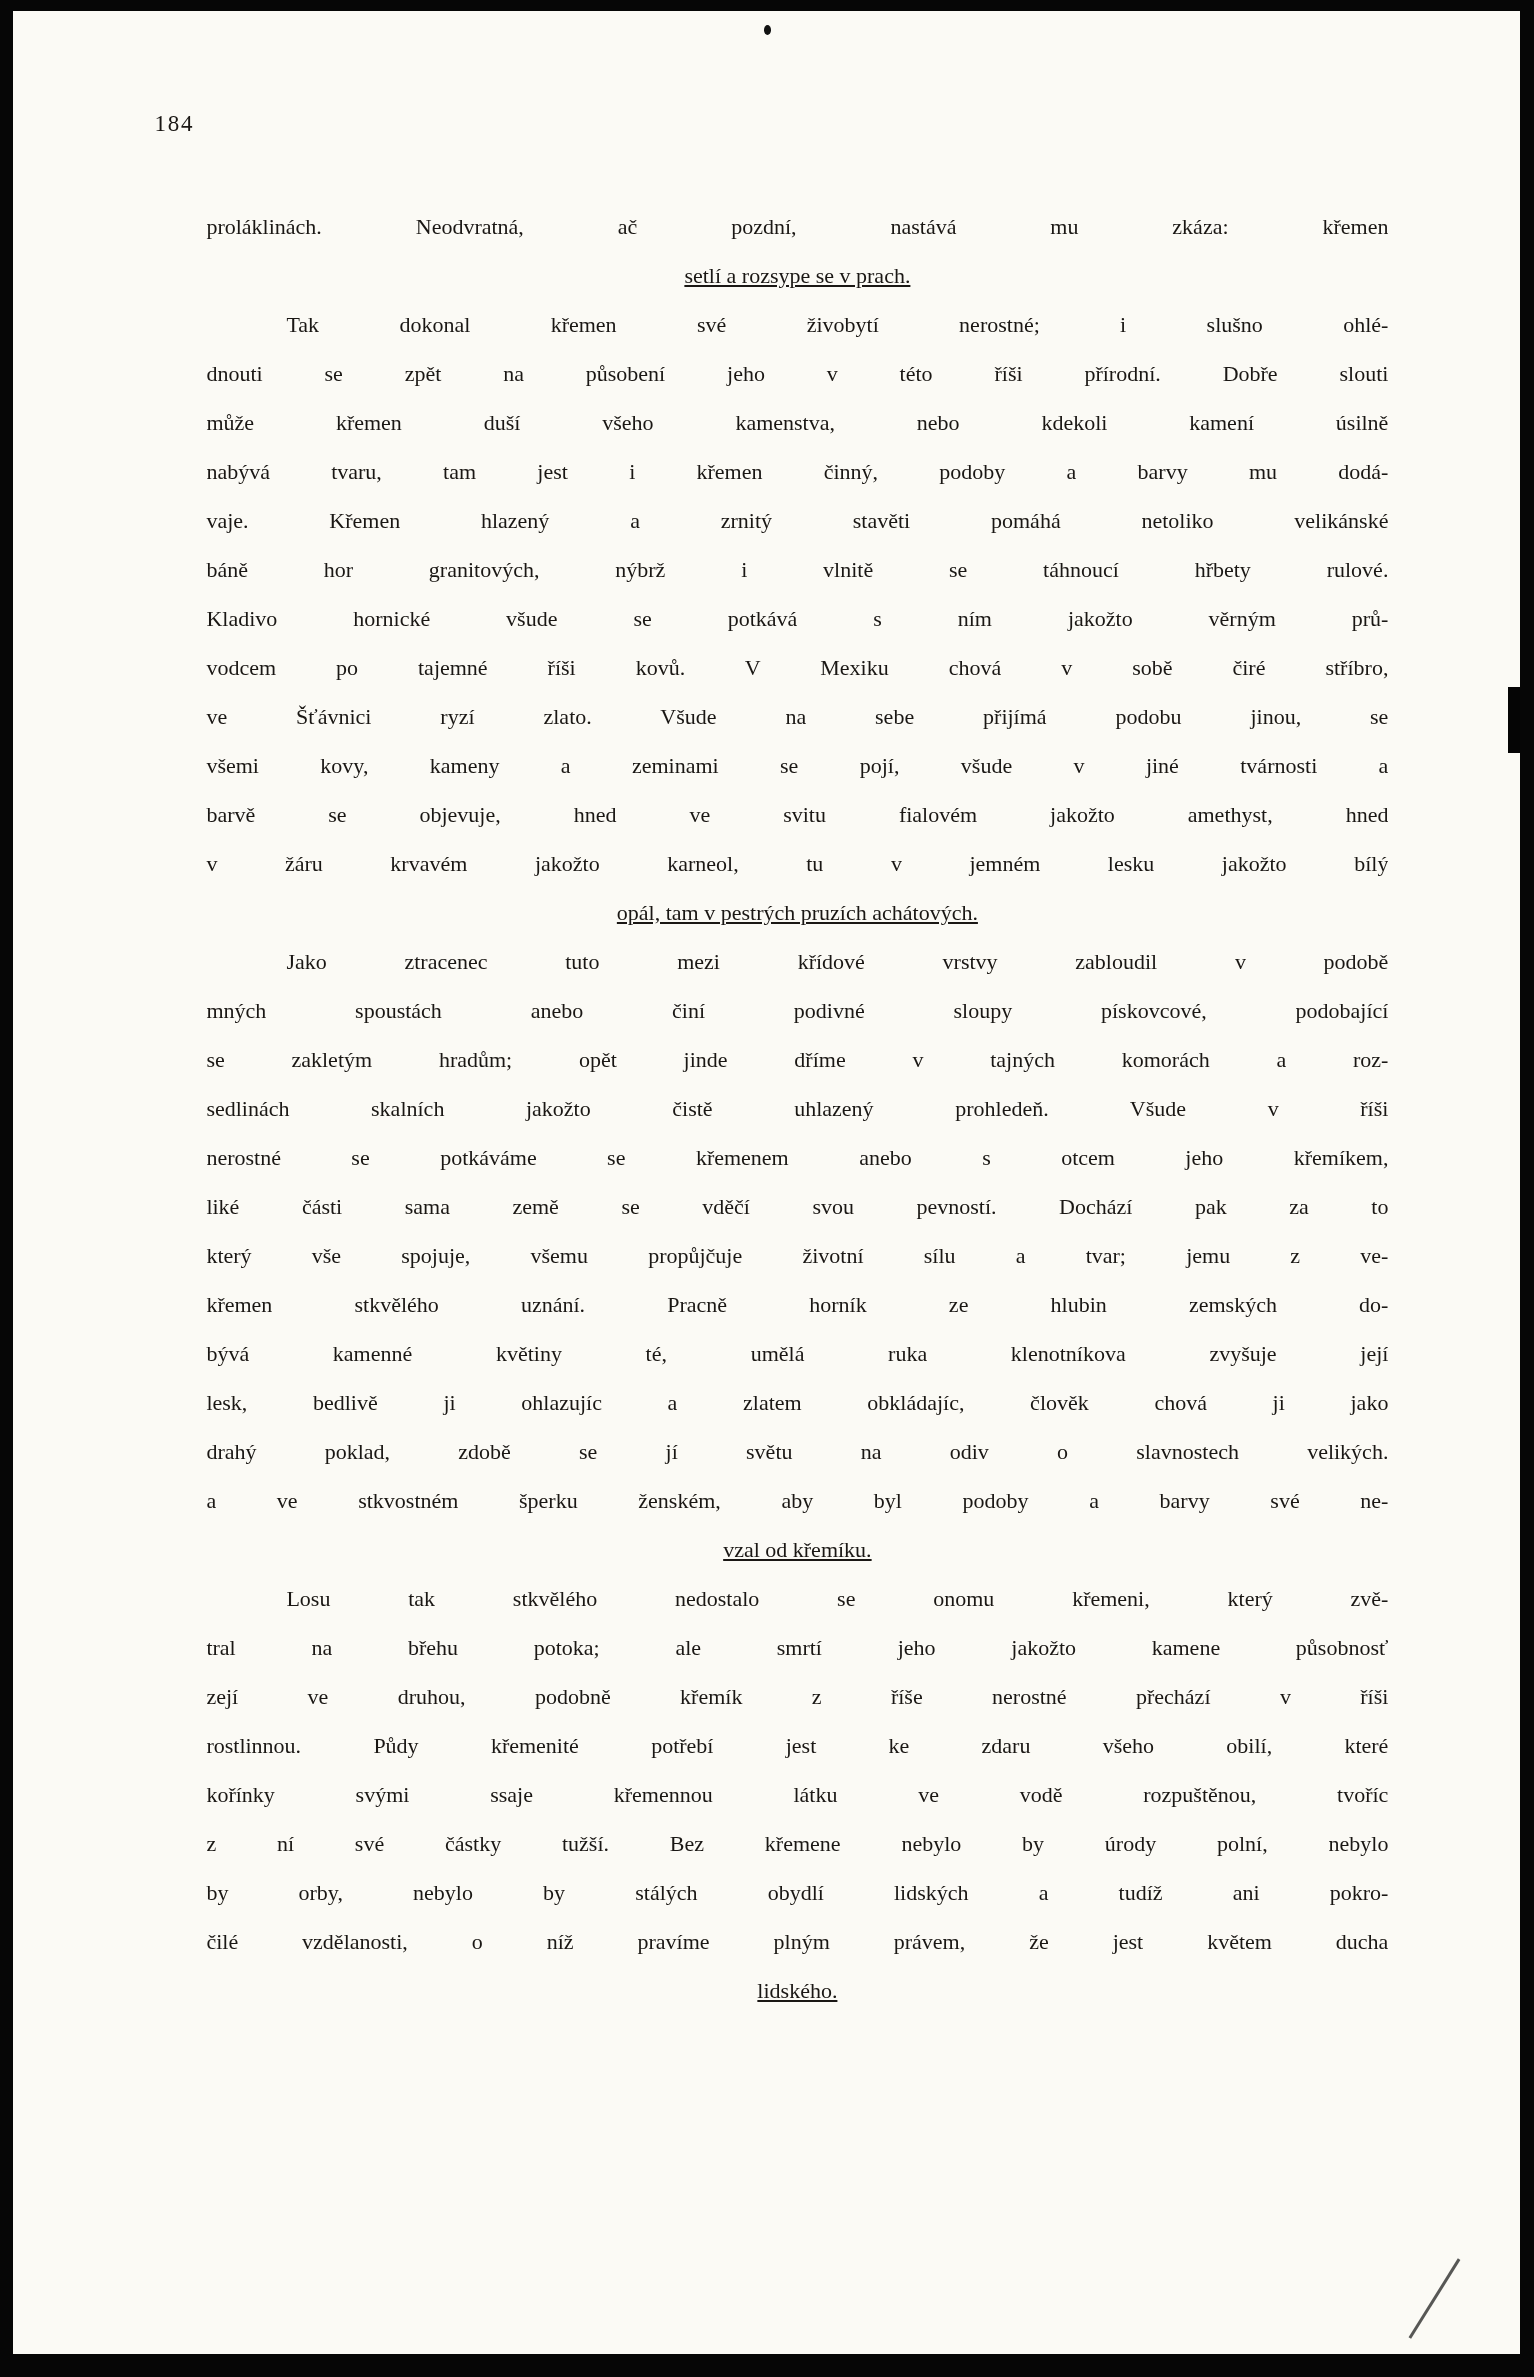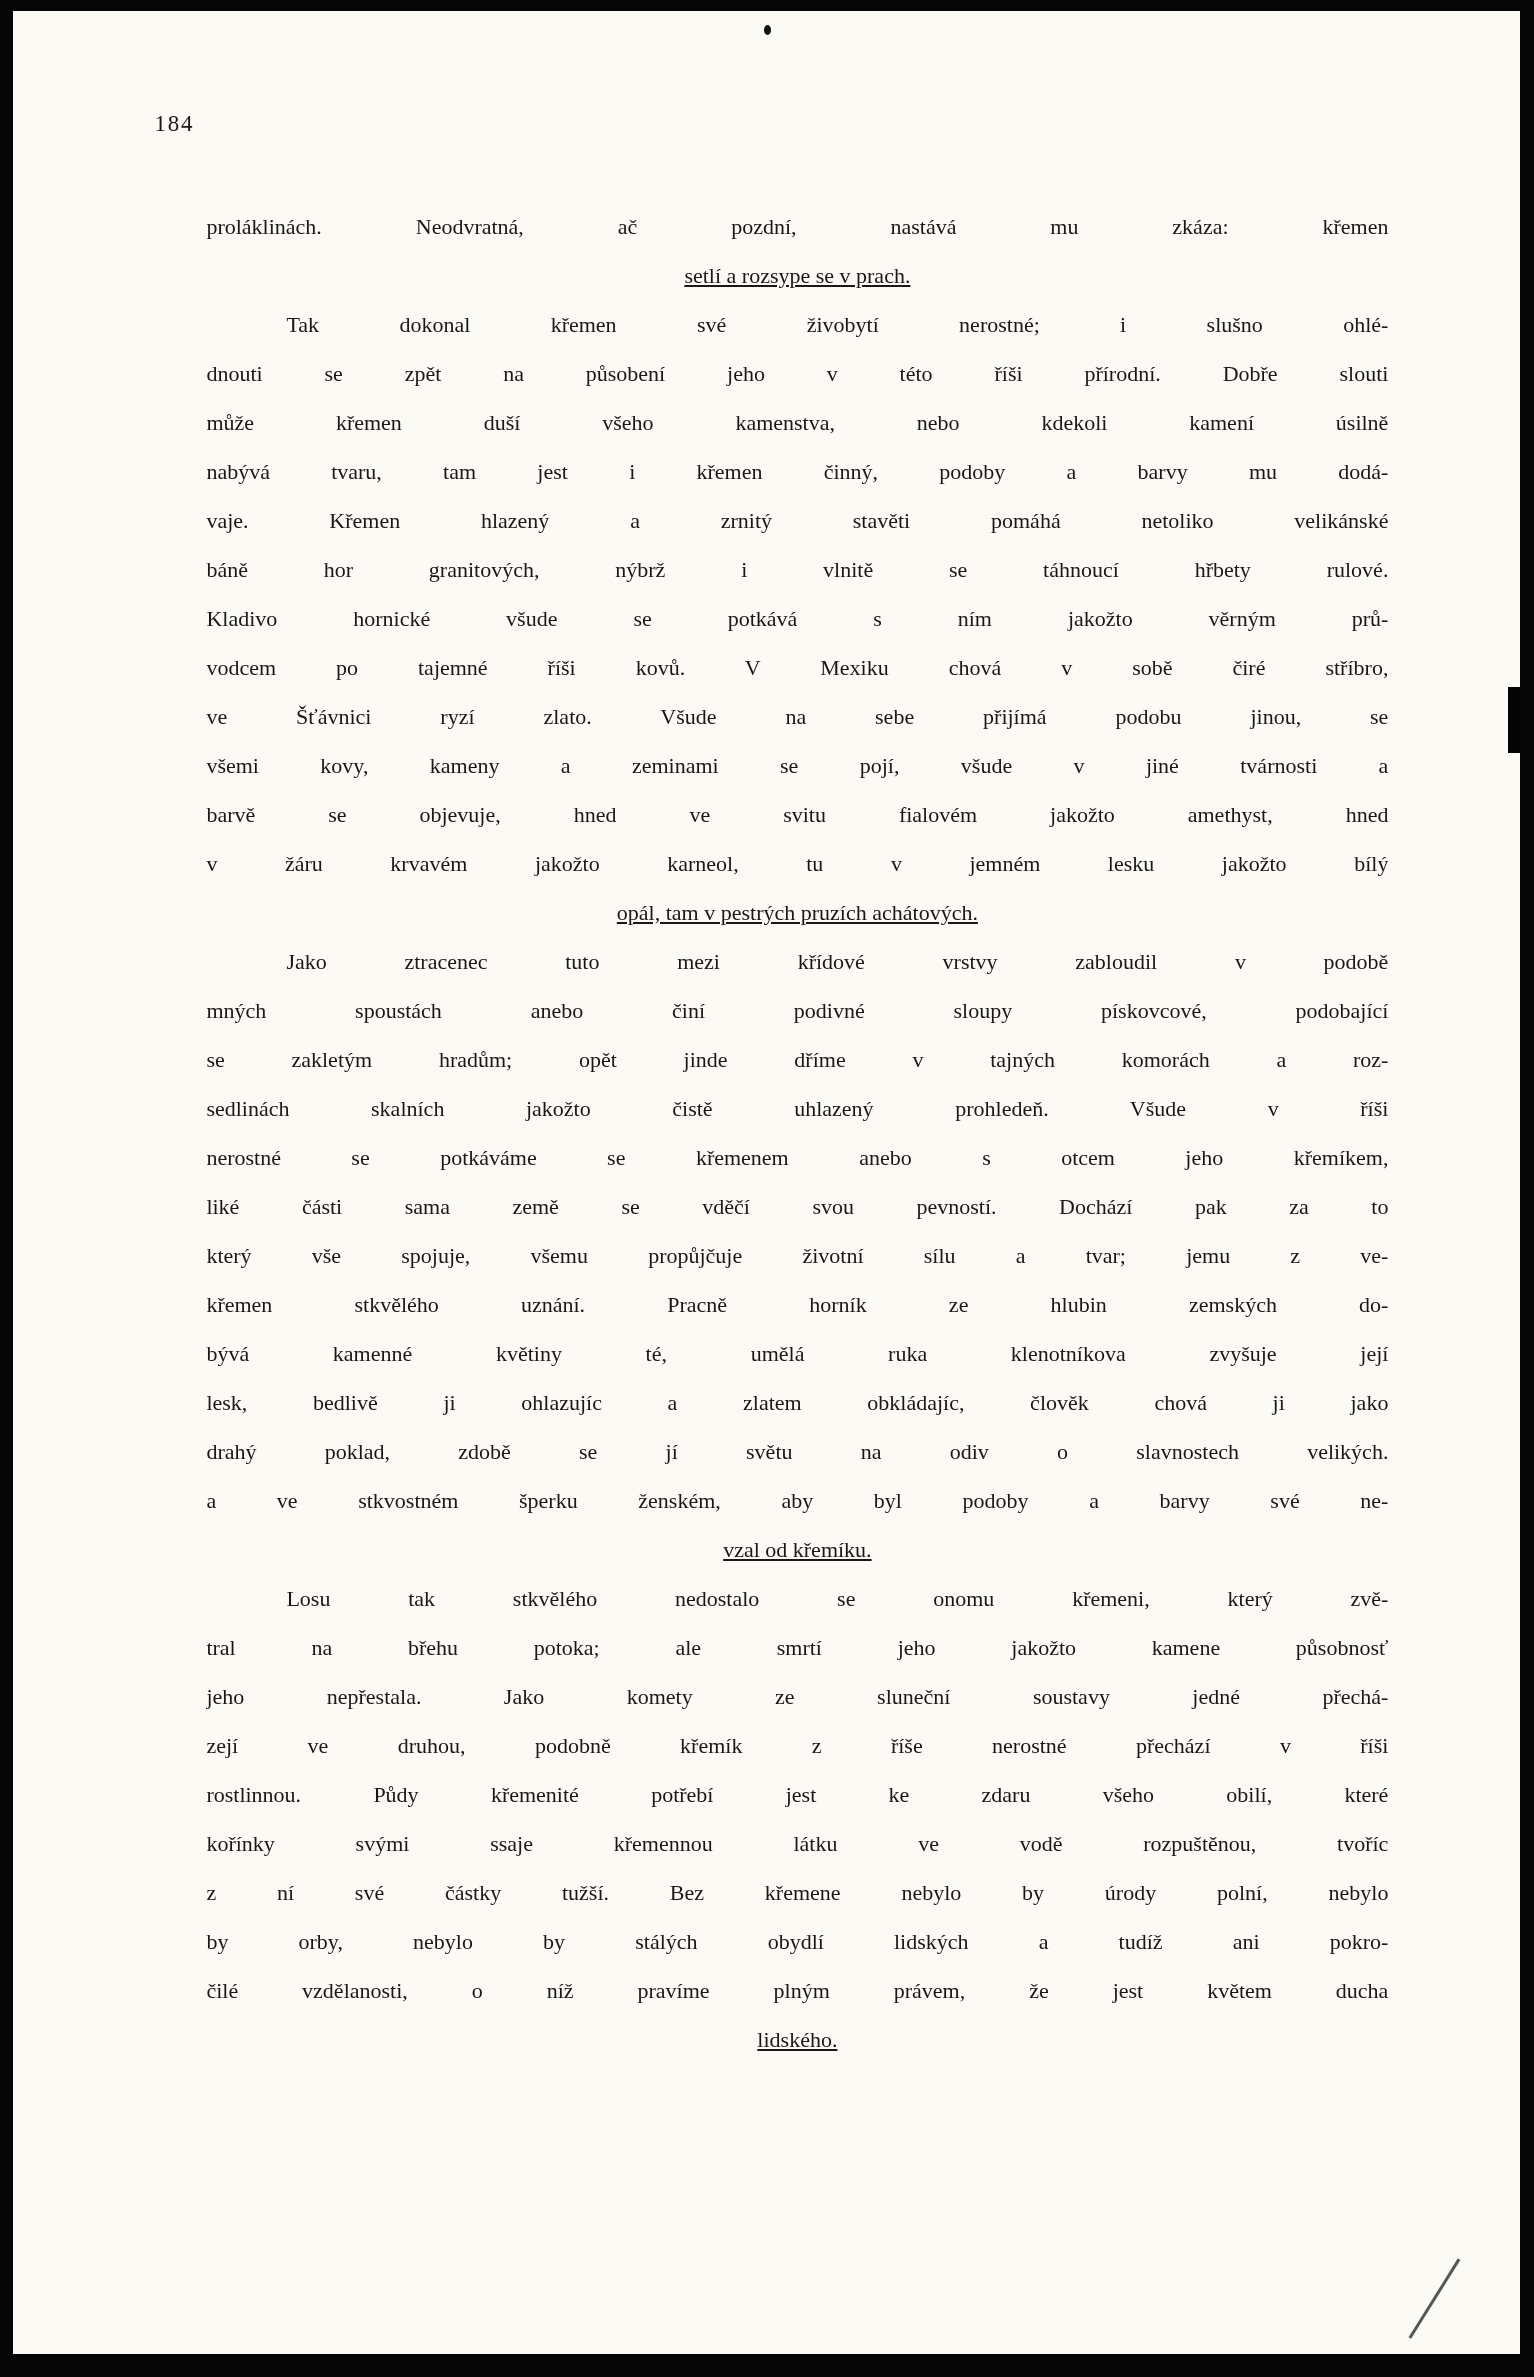--- a/index.html
+++ b/index.html
@@ -129,21 +129,20 @@
         <div class="line"><span class="linetext">liké části sama země se vděčí svou pevností. Dochází pak za to</span></div>
         <div class="line"><span class="linetext">který vše spojuje, všemu propůjčuje životní sílu a tvar; jemu z ve-</span></div>
         <div class="line"><span class="linetext">křemen stkvělého uznání. Pracně horník ze hlubin zemských do-</span></div>
         <div class="line"><span class="linetext">bývá kamenné květiny té, umělá ruka klenotníkova zvyšuje její</span></div>
         <div class="line"><span class="linetext">lesk, bedlivě ji ohlazujíc a zlatem obkládajíc, člověk chová ji jako</span></div>
         <div class="line"><span class="linetext">drahý poklad, zdobě se jí světu na odiv o slavnostech velikých.</span></div>
         <div class="line"><span class="linetext">a ve stkvostném šperku ženském, aby byl podoby a barvy své ne-</span></div>
         <div class="line nojust"><span class="linetext">vzal od křemíku.</span></div>
         <div class="line indent"><span class="linetext">Losu tak stkvělého nedostalo se onomu křemeni, který zvě-</span></div>
         <div class="line"><span class="linetext">tral na břehu potoka; ale smrtí jeho jakožto kamene působnosť</span></div>
-        <div class="line"><span class="linetext">jeho nepřestala. Jako komety ze sluneční soustavy jedné přechá-</span></div>
         <div class="line"><span class="linetext">zejí ve druhou, podobně křemík z říše nerostné přechází v říši</span></div>
         <div class="line"><span class="linetext">rostlinnou. Půdy křemenité potřebí jest ke zdaru všeho obilí, které</span></div>
         <div class="line"><span class="linetext">kořínky svými ssaje křemennou látku ve vodě rozpuštěnou, tvoříc</span></div>
         <div class="line"><span class="linetext">z ní své částky tužší. Bez křemene nebylo by úrody polní, nebylo</span></div>
         <div class="line"><span class="linetext">by orby, nebylo by stálých obydlí lidských a tudíž ani pokro-</span></div>
         <div class="line"><span class="linetext">čilé vzdělanosti, o níž pravíme plným právem, že jest květem ducha</span></div>
         <div class="line nojust"><span class="linetext">lidského.</span></div>
       </div>
     <div class="edge-blot-right"></div>
     <div class="scratch-bottom-right"></div>

